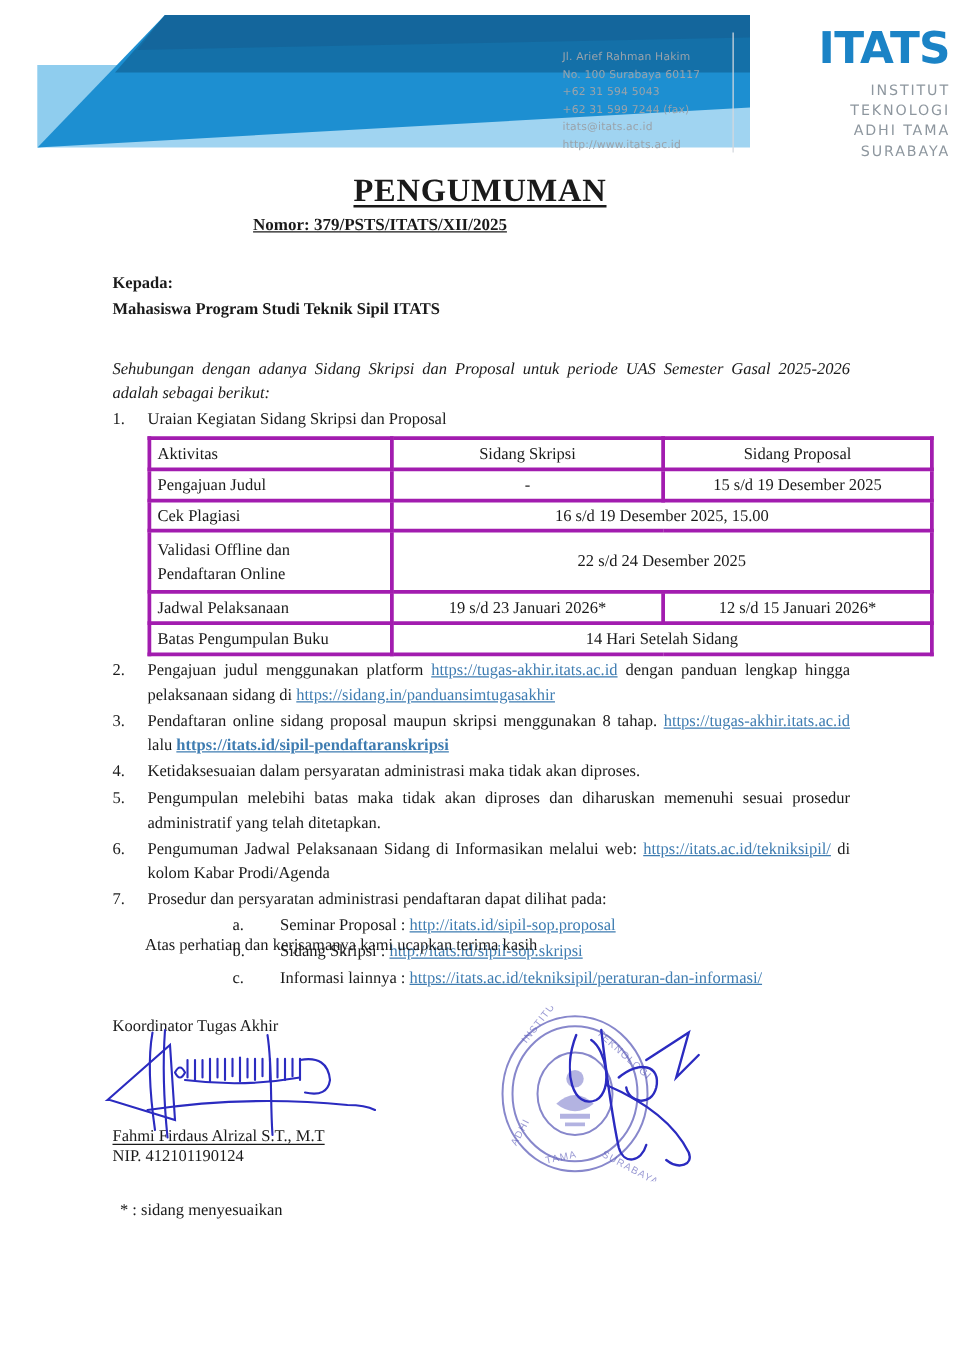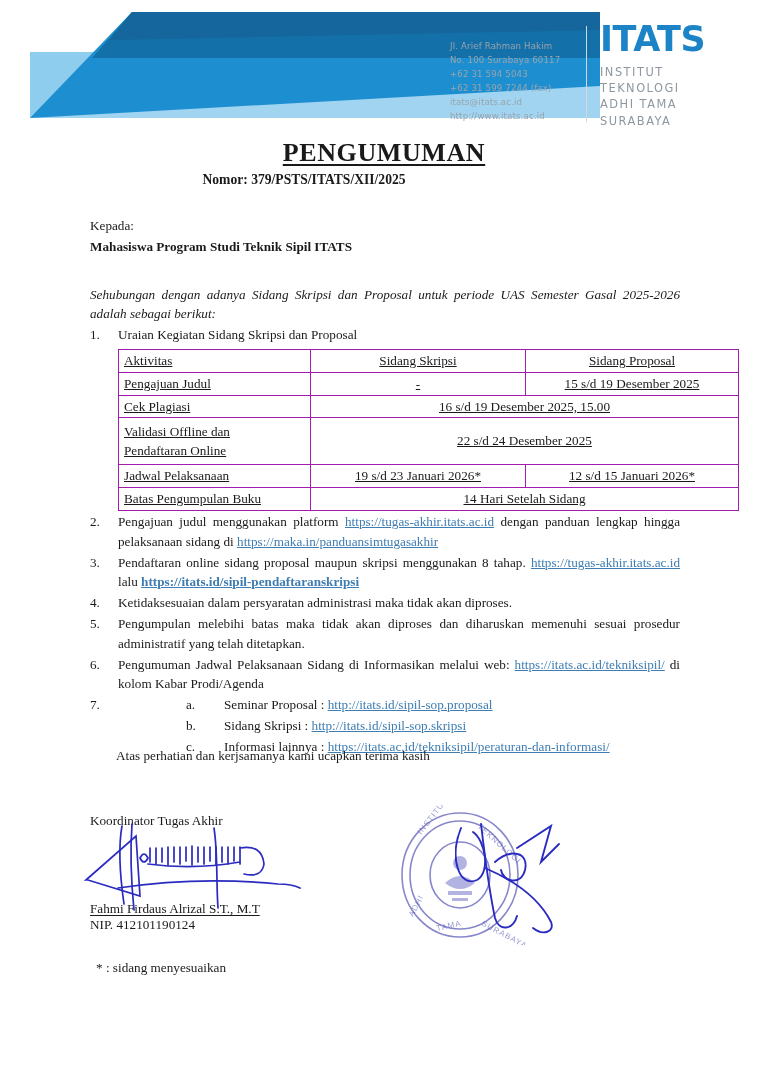--- a/index.html
+++ b/index.html
@@ -43,20 +43,21 @@
   .lh-divider {
     position: absolute;
     left: 586px; top: 26px;
     width: 1px; height: 96px;
     background: #d3d8dd;
   }
   .lh-logo {
     position: absolute;
     left: 600px; top: 22px;
     width: 160px;
+    text-align: right;
   }
   .lh-logo-word {
     font-family: "DejaVu Sans", sans-serif;
     font-size: 35px;
     font-weight: bold;
     letter-spacing: -0.5px;
     color: #1b83c6;
     line-height: 1;
   }
   .lh-logo-sub {
@@ -81,31 +82,32 @@
     text-decoration: underline;
     text-underline-offset: 3px;
   }
   .doc-number {
     position: absolute;
     left: 0; top: 172px;
     width: 608px;
     text-align: center;
     font-size: 13.6px;
     font-weight: bold;
+    text-decoration: underline;
   }
 
   
   .body-wrap {
     position: absolute;
     left: 90px; top: 216px;
     width: 590px;
     font-size: 13.2px;
     line-height: 1.5;
   }
-  .addr-label { margin: 0; }
+  .addr-label { margin: 0; font-weight: bold; }
   .addr-name { margin: 1px 0 0 0; font-weight: bold; }
   .intro {
     margin: 28px 0 0 0;
     text-align: justify;
     font-style: italic;
   }
 
   
   ol.lvl1 {
     list-style: none;
@@ -151,25 +153,24 @@
 
   
   table.sched {
     border-collapse: collapse;
     width: 589px;
     margin-top: 4px;
     font-size: 13.2px;
     table-layout: fixed;
   }
   table.sched td {
-    border: 1px solid #a21caf;
+    border: 3px solid #a21caf;
     padding: 1px 5px;
     height: 19px;
     vertical-align: middle;
-    text-decoration: underline;
   }
   table.sched td.c1 { width: 181px; text-align: left; }
   table.sched td.c2 { width: 204px; text-align: center; }
   table.sched td.c3 { width: 202px; text-align: center; }
   table.sched td.span2 { text-align: center; }
   table.sched td.tall { height: 44px; }
   .cell2line { line-height: 1.45; }
 
   
   .closing {
@@ -299,21 +300,21 @@
             <tr>
               <td class="c1">Batas Pengumpulan Buku</td>
               <td class="span2" colspan="2">14 Hari Setelah Sidang</td>
             </tr>
           </tbody>
         </table>
       </li>
 
       <li class="justify">
         <span class="num">2.</span>
-        <span class="txt"><span>Pengajuan judul menggunakan platform </span><a class="lnk" href="#">https://tugas-akhir.itats.ac.id</a><span> dengan panduan lengkap hingga pelaksanaan sidang di </span><a class="lnk" href="#">https://maka.in/panduansimtugasakhir</a></span>
+        <span class="txt"><span>Pengajuan judul menggunakan platform </span><a class="lnk" href="#">https://tugas-akhir.itats.ac.id</a><span> dengan panduan lengkap hingga pelaksanaan sidang di </span><a class="lnk" href="#">https://sidang.in/panduansimtugasakhir</a></span>
       </li>
 
       <li class="justify">
         <span class="num">3.</span>
         <span class="txt"><span>Pendaftaran online sidang proposal maupun skripsi menggunakan 8 tahap. </span><a class="lnk" href="#">https://tugas-akhir.itats.ac.id</a><span> lalu </span><a class="lnk bold" href="#">https://itats.id/sipil-pendaftaranskripsi</a></span>
       </li>
 
       <li>
         <span class="num">4.</span>
         <span class="txt">Ketidaksesuaian dalam persyaratan administrasi maka tidak akan diproses.</span>
@@ -324,20 +325,21 @@
         <span class="txt">Pengumpulan melebihi batas maka tidak akan diproses dan diharuskan memenuhi sesuai prosedur administratif yang telah ditetapkan.</span>
       </li>
 
       <li class="justify">
         <span class="num">6.</span>
         <span class="txt"><span>Pengumuman Jadwal Pelaksanaan Sidang di Informasikan melalui web: </span><a class="lnk" href="#">https://itats.ac.id/tekniksipil/</a><span> di kolom Kabar Prodi/Agenda</span></span>
       </li>
 
       <li>
         <span class="num">7.</span>
+        <span class="txt">Prosedur dan persyaratan administrasi pendaftaran dapat dilihat pada:</span>
 
         <ol class="lvl2">
           <li>
             <span class="num">a.</span>
             <span>Seminar Proposal : </span><a class="lnk" href="#">http://itats.id/sipil-sop.proposal</a>
           </li>
           <li>
             <span class="num">b.</span>
             <span>Sidang Skripsi : </span><a class="lnk" href="#">http://itats.id/sipil-sop.skripsi</a>
           </li>

